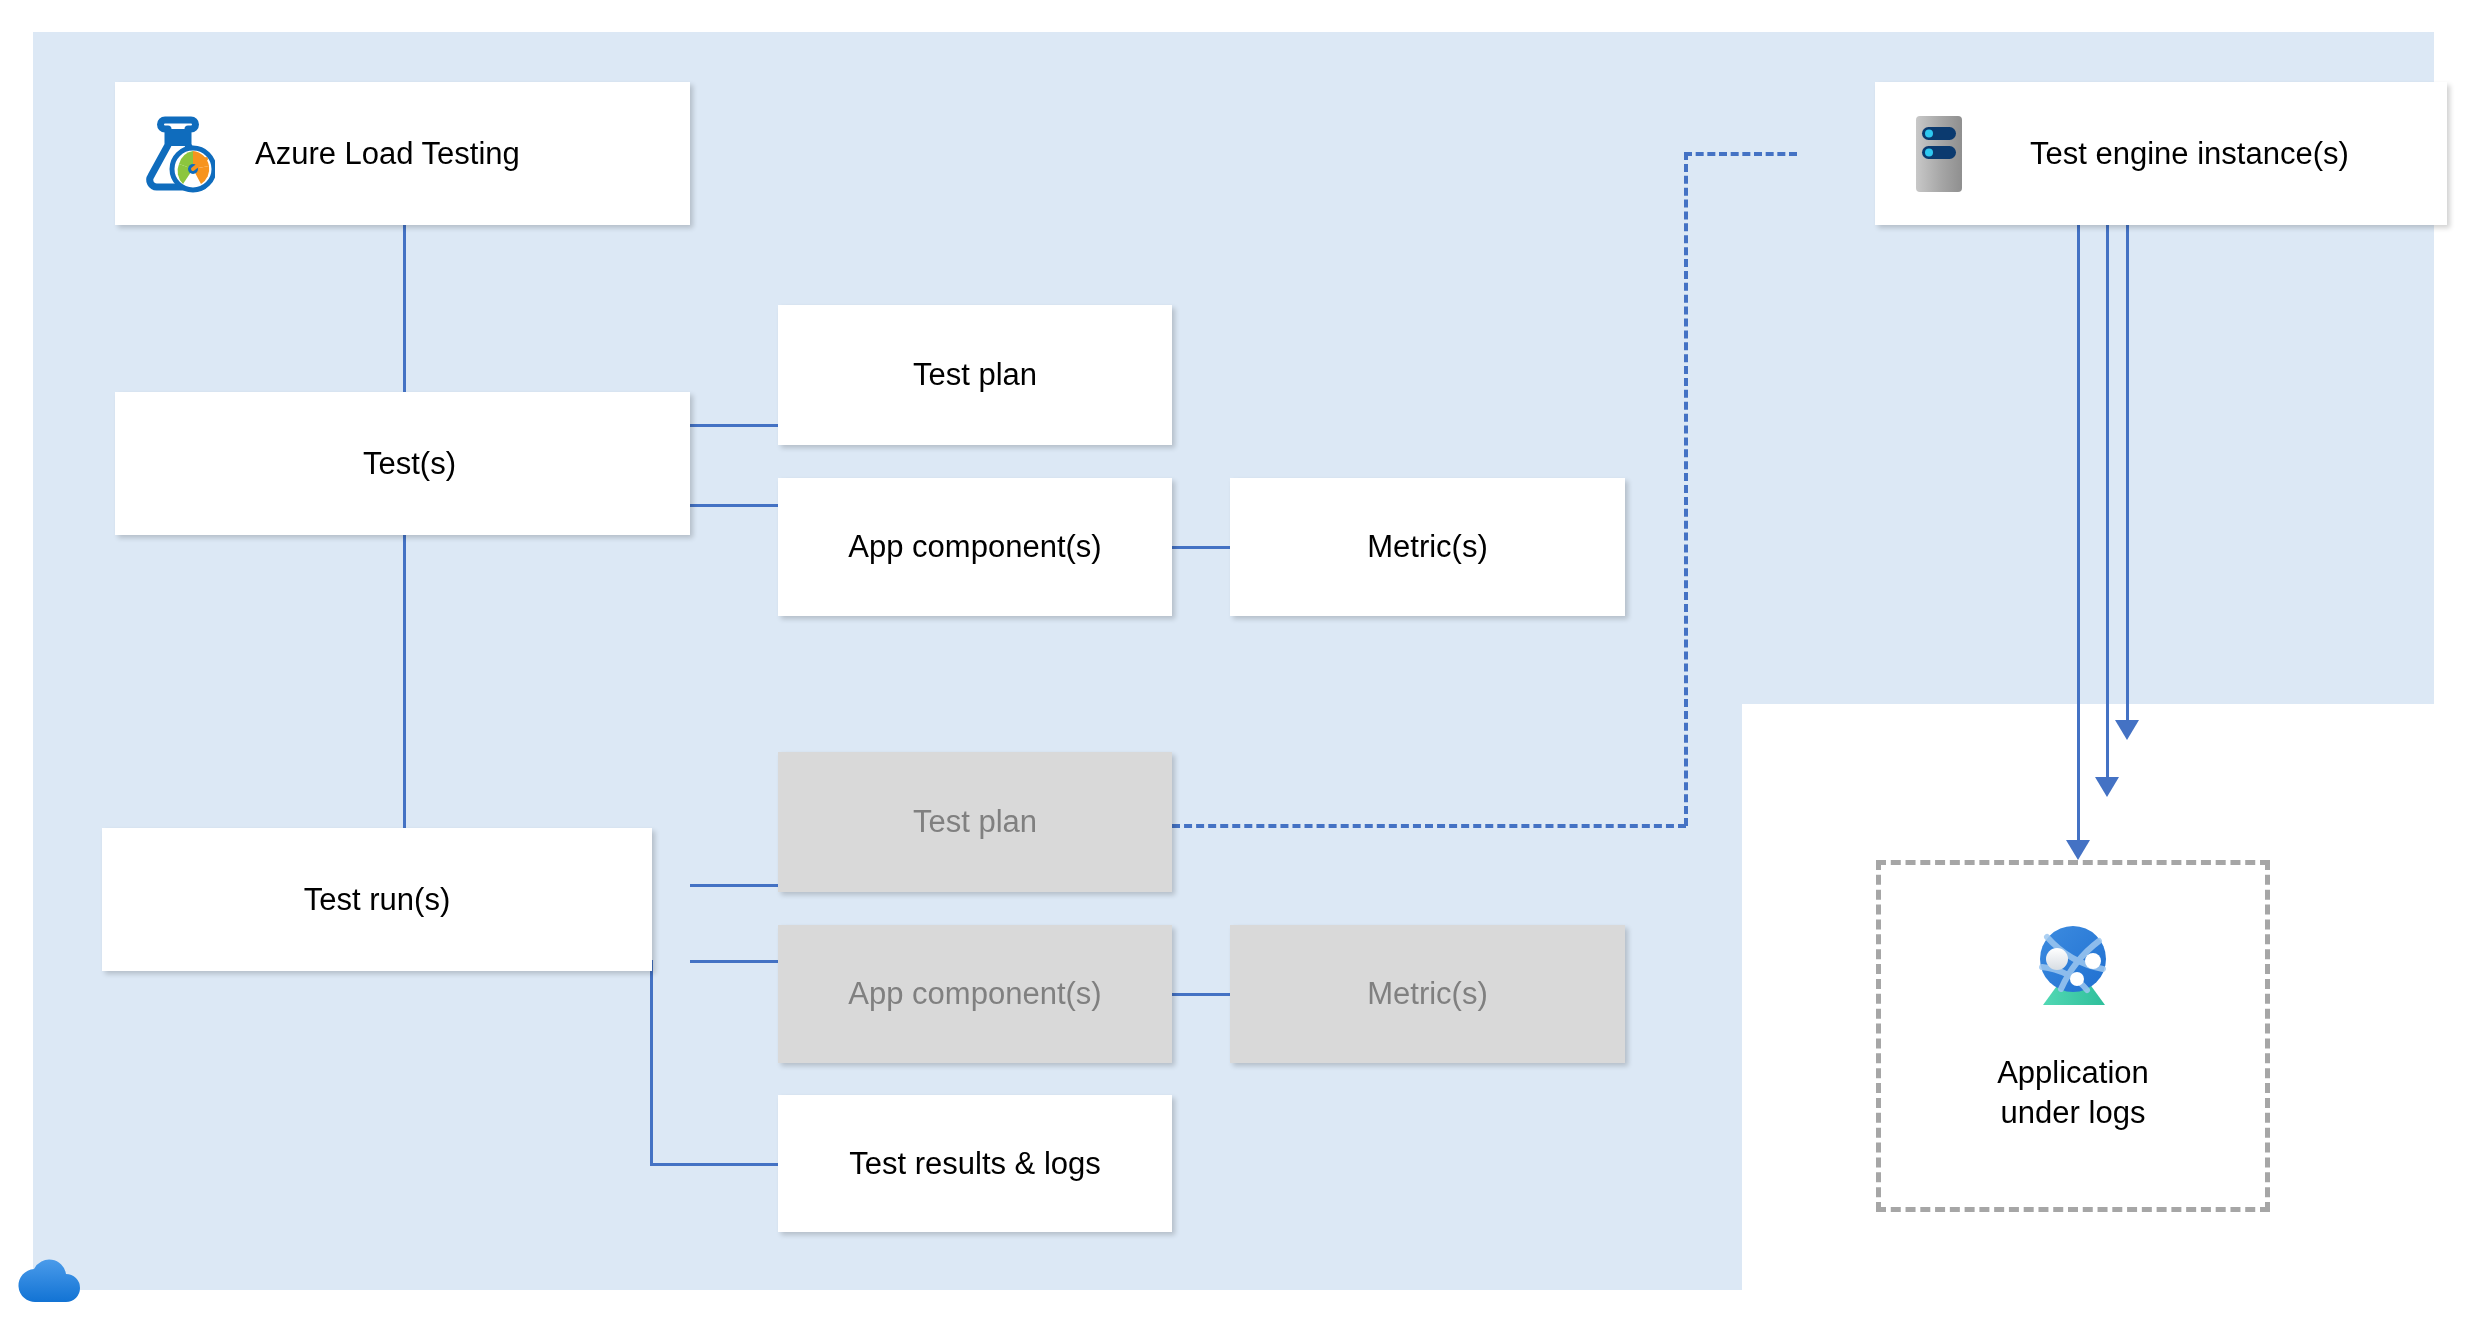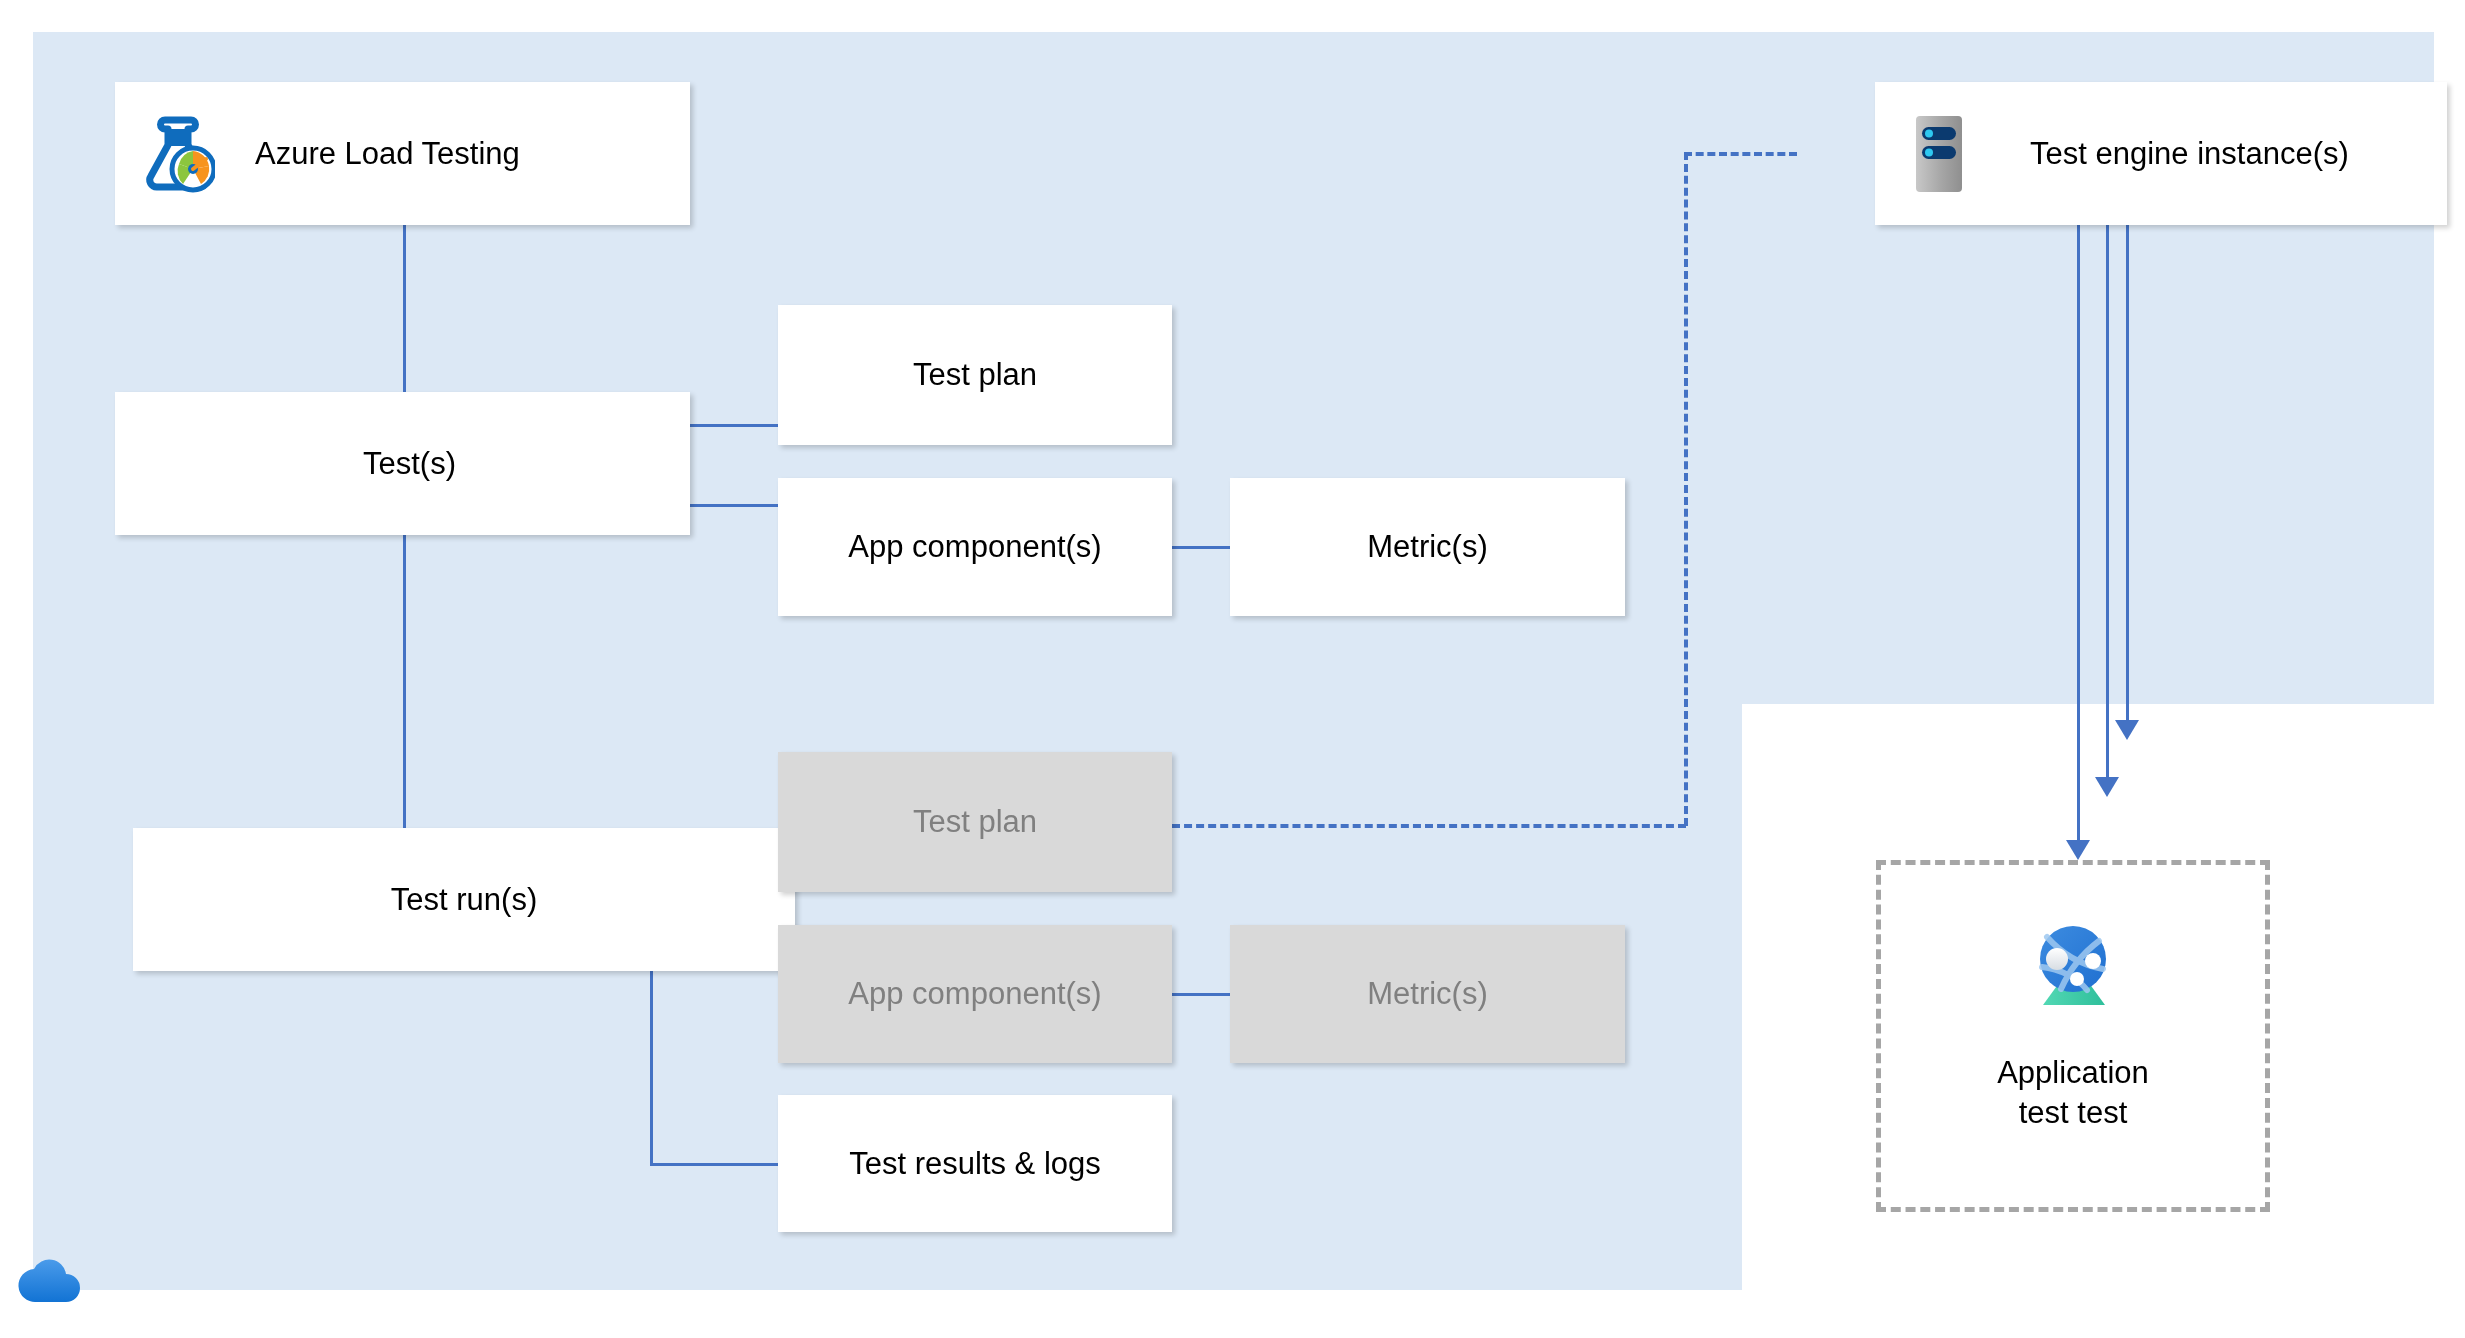--- a/index.html
+++ b/index.html
@@ -41,21 +41,21 @@
   .node.muted {
     background: #d9d9d9;
     color: #808080;
   }
   .node.with-icon { justify-content: flex-start; }
   .node-label { pointer-events: none; }
 
   
   #node-alt        { left: 115px;  top: 82px;   width: 575px;  height: 143px; }
   #node-tests      { left: 115px;  top: 392px;  width: 575px;  height: 143px; padding-left: 14px; }
-  #node-testruns   { left: 133px;  top: 828px;  width: 662px;  height: 143px; }
+  #node-testruns   { left: 102px;  top: 828px;  width: 550px;  height: 143px; }
   #node-testplan   { left: 778px;  top: 305px;  width: 394px;  height: 140px; }
   #node-appcomp    { left: 778px;  top: 478px;  width: 394px;  height: 138px; }
   #node-metrics    { left: 1230px; top: 478px;  width: 395px;  height: 138px; }
   #node-testplan-2 { left: 778px;  top: 752px;  width: 394px;  height: 140px; }
   #node-appcomp-2  { left: 778px;  top: 925px;  width: 394px;  height: 138px; }
   #node-metrics-2  { left: 1230px; top: 925px;  width: 395px;  height: 138px; }
   #node-results    { left: 778px;  top: 1095px; width: 394px;  height: 137px; }
   #node-engine     { left: 1875px; top: 82px;   width: 572px;  height: 143px; }
 
   
@@ -262,21 +262,21 @@
           <path d="M24 20 C40 38, 58 48, 80 52"></path>
           <path d="M38 72 C46 54, 60 36, 76 24"></path>
           <path d="M19 50 C36 52, 54 60, 64 73"></path>
         </g>
         <circle cx="34" cy="42" r="11" fill="url(#ballGrad)"></circle>
         <circle cx="70" cy="44" r="8" fill="#ffffff"></circle>
         <circle cx="54" cy="62" r="7" fill="#ffffff"></circle>
       </svg>
     </span>
     <span id="app-label">Application
-test test</span>
+under logs</span>
   </div>
 
   <span id="cloud-icon">
     <svg viewBox="0 0 72 52" width="72" height="52" aria-hidden="true">
       <defs>
         <linearGradient id="cloudGrad" x1="0" y1="0" x2="0" y2="1">
           <stop offset="0%" stop-color="#4a9bea"></stop>
           <stop offset="100%" stop-color="#1273d4"></stop>
         </linearGradient>
       </defs>

